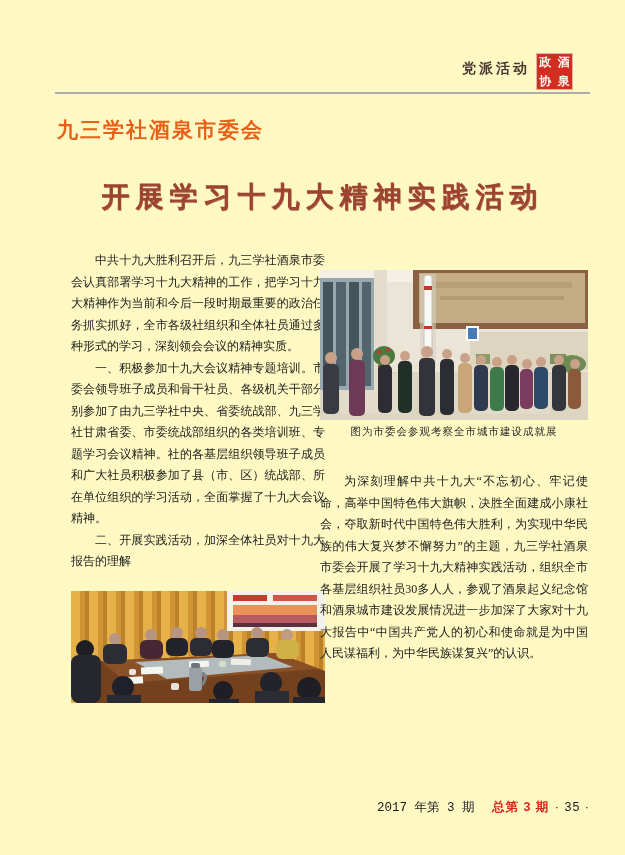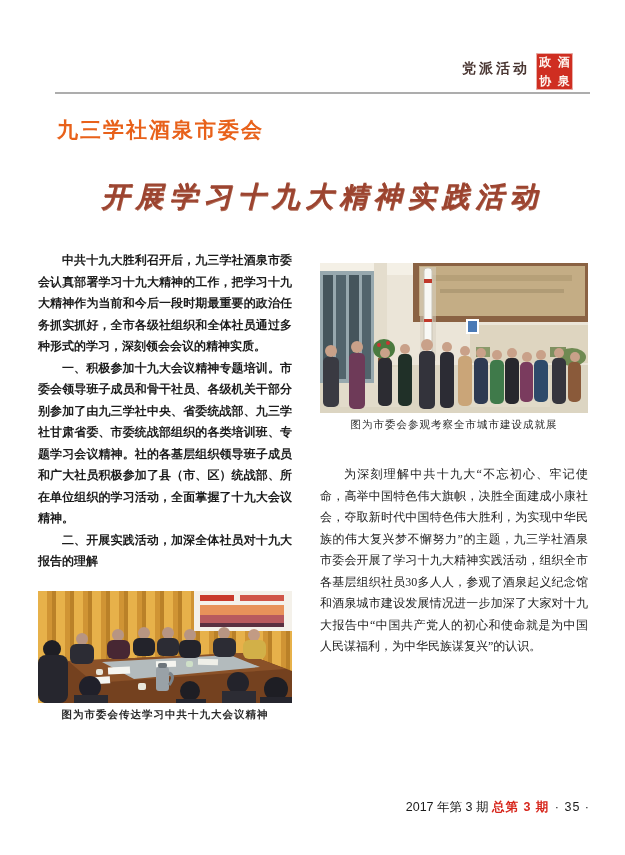--- a/index.html
+++ b/index.html
@@ -1,17 +1,17 @@
 <!DOCTYPE html>
 <html><head>
 <meta charset="utf-8">
 <style>
   html,body{margin:0;padding:0;background:#e9e9e9;}
   .page{
-    position:relative;width:625px;height:855px;margin:0 auto;background:#ffffff;
+    position:relative;width:625px;height:855px;margin:0 auto;background:#fef9c3;
     font-family:"Liberation Serif","DejaVu Serif",serif;color:#1c1c1c;overflow:hidden;
   }
   
   .hdr-label{
     position:absolute;top:60px;left:452px;width:78px;text-align:right;
     font-family:"Liberation Sans","DejaVu Sans",sans-serif;
     font-weight:bold;font-size:14px;letter-spacing:3px;color:#4a3733;
   }
   .seal{
     position:absolute;top:53px;left:536px;width:37px;height:37px;background:#cf2e21;
@@ -24,28 +24,28 @@
   }
   .hdr-rule{position:absolute;top:92px;left:55px;width:535px;height:2px;background:#adadad;}
   
   .org-heading{
     position:absolute;top:116px;left:57px;margin:0;
     font-family:"Liberation Sans","DejaVu Sans",sans-serif;
     font-size:21px;font-weight:bold;letter-spacing:2px;color:#e8611a;text-align:center;
   }
   .article-title{
     position:absolute;top:178px;left:55px;width:535px;margin:0;text-align:center;
-    font-family:"Liberation Serif","DejaVu Serif",serif;font-style:italic;
+    font-family:"Liberation Serif","DejaVu Serif",serif;
     font-size:28px;font-weight:bold;letter-spacing:6px;color:#9c4430;
     text-shadow:0.5px 0.5px 0 #b06a55;
   }
   
   .col{position:absolute;}
-  .col-left{top:250px;left:38px;width:254px;font-weight:bold;}
-  .col-right{top:263px;left:320px;width:268px;}
+  .col-left{top:250px;left:71px;width:254px;}
+  .col-right{top:270px;left:320px;width:268px;}
   .col p{
     margin:0;font-size:12px;line-height:21.5px;text-align:justify;
     text-indent:2em;color:#1c1c1c;
   }
   .col-right .body-text{margin-top:32px;}
   figure{margin:0;}
   .col-left figure{margin-top:18px;}
   .photo{position:relative;overflow:hidden;background:#ddd;}
   .photo-exhibition{width:268px;height:150px;}
   .photo-meeting{
@@ -54,21 +54,21 @@
   }
   figcaption{
     margin-top:5px;text-align:center;font-size:10.5px;color:#2a2a2a;
     font-family:"Liberation Serif","DejaVu Serif",serif;letter-spacing:1px;
   }
   
   .footer{
     position:absolute;top:799px;left:55px;width:535px;text-align:right;
     font-family:"Liberation Sans","DejaVu Sans",sans-serif;font-size:12.5px;color:#1c1c1c;
   }
-  .footer .issue{}
+  .footer .issue{margin-right:14px;font-family:Liberation Mono, monospace;}
   .footer .cumulative{color:#d7281e;font-weight:bold;margin-right:2px;letter-spacing:1px;}
   .footer .pageno{letter-spacing:1px;}
 </style>
 </head>
 <body>
 
 <div class="page">
 
   <div class="hdr-label">党派活动</div>
   <div class="seal">
@@ -169,21 +169,20 @@
                 <circle cx="200" cy="92" r="11" fill="#23232b"></circle>
                 <rect x="184" y="100" width="34" height="12" fill="#2c2c34"></rect>
               </g>
             <g>
                 <circle cx="238" cy="98" r="12" fill="#1e1e24"></circle>
                 <rect x="222" y="106" width="32" height="8" fill="#26262e"></rect>
               </g>
           </g>
         </svg>
       </div>
-      <figcaption>图为市委会传达学习中共十九大会议精神</figcaption>
     </figure>
   </div>
 
   <div class="col col-right">
     <figure>
       <div class="photo photo-exhibition">
         <svg width="268" height="150" viewBox="0 0 268 150">
 
           <g>
             <rect x="0" y="0" width="268" height="102" fill="#ebe5d8"></rect>

